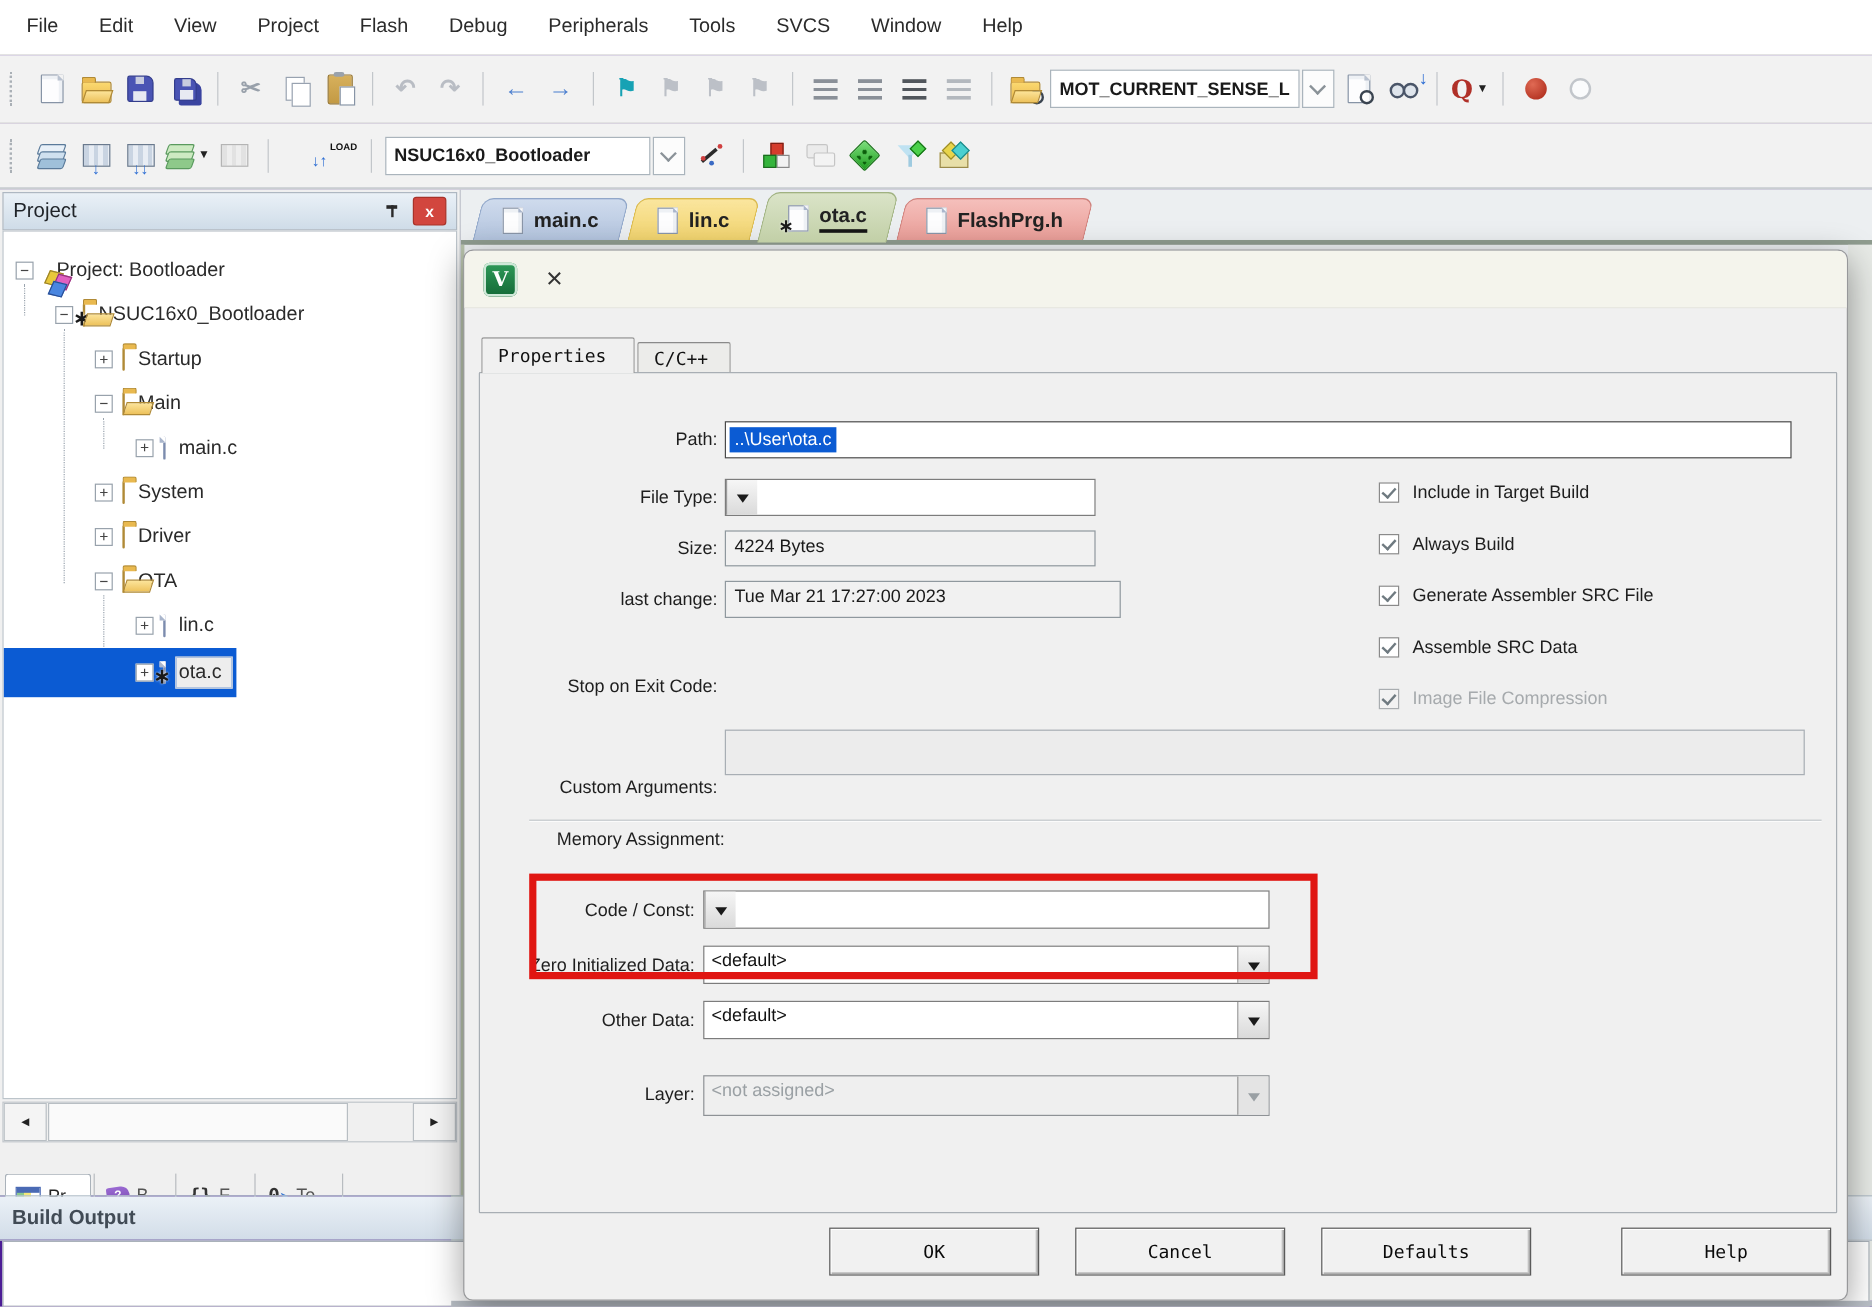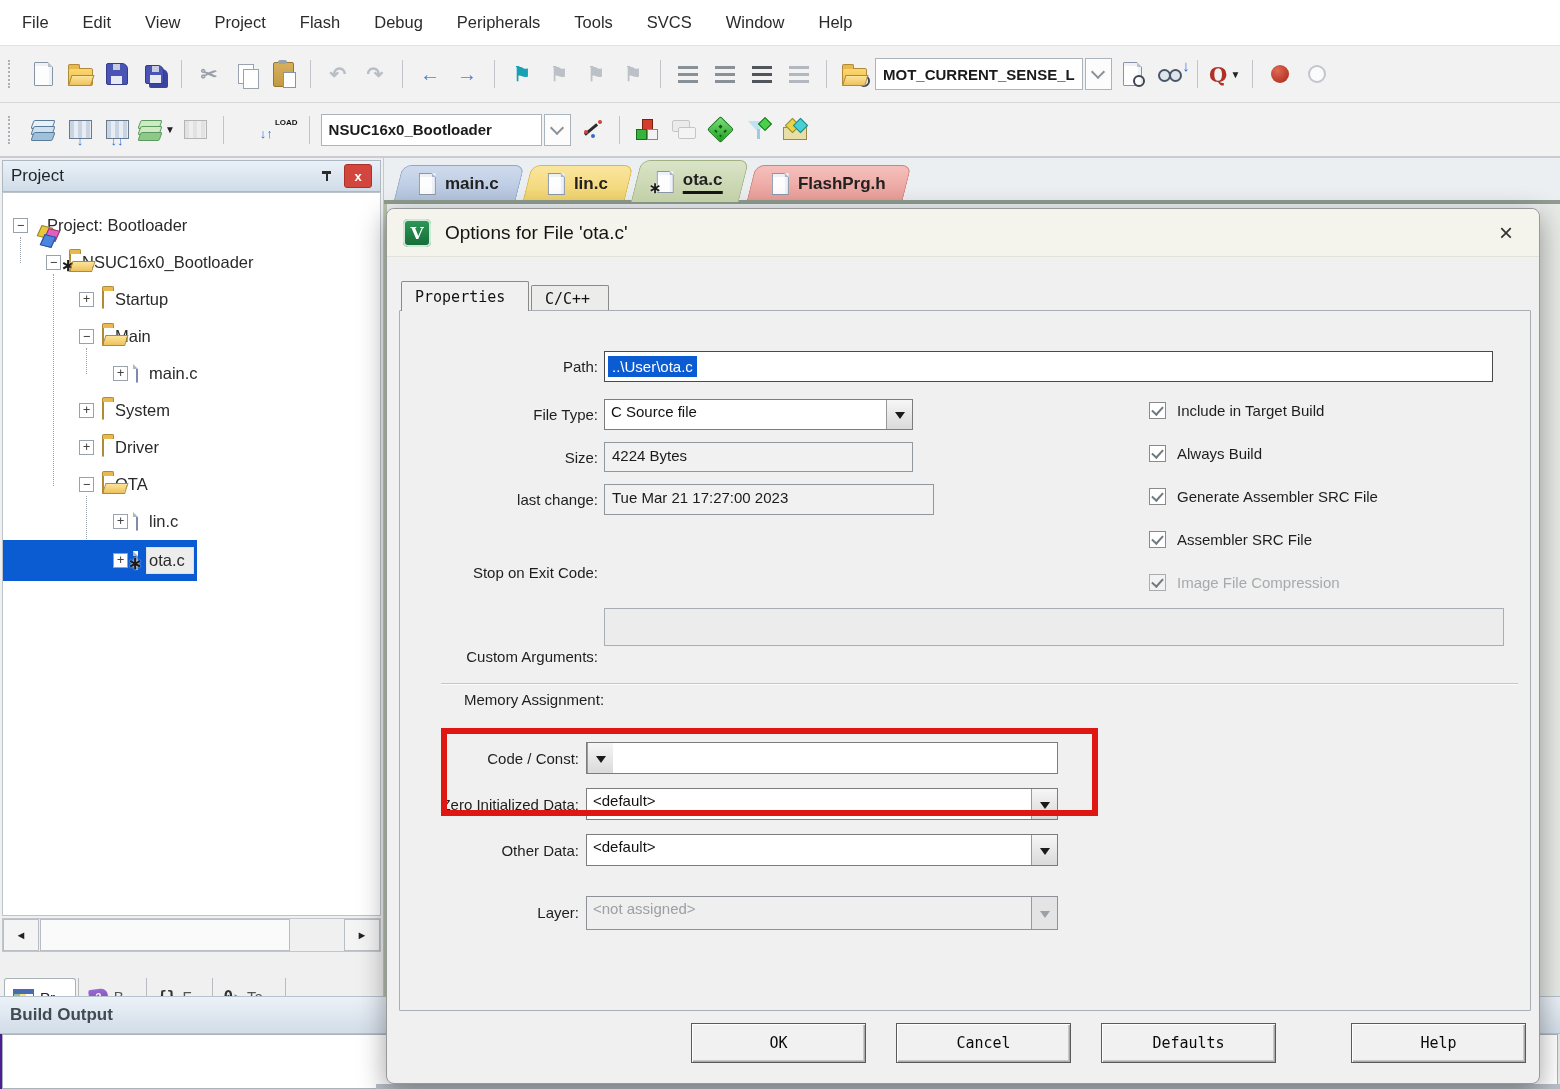--- a/index.html
+++ b/index.html
@@ -474,37 +474,35 @@
 
   <div class="bo-bar">
     <span class="txt">Build Output</span>
   </div>
   <div class="bo-out"></div>
   <div class="under-dlg"></div>
 
   <div class="dlg">
     <div class="dlg-title">
       <span class="uvicon">V</span>
-      <span class="txt">Options for File 'ota.c'</span>
       <span class="dlg-x">×</span>
     </div>
     <div id="dtabs">
         <div class="dtab active" style="left: 14px; width: 128px; top: 72px; height: 30px;">Properties</div>
         <div class="dtab" style="left: 144px; width: 78px; top: 76px; height: 26px;">C/C++</div>
       </div>
     <div class="gbox"></div>
 
     <div class="flabel" style="left:100px;top:149px;width:111px;">Path:</div>
     <div class="ti" style="left:217px;top:142px;width:889px;height:31px;">
       <span class="sel">..\User\ota.c</span>
     </div>
 
     <div class="flabel" style="left:100px;top:197px;width:111px;">File Type:</div>
     <div class="combo" style="left:217px;top:190px;width:309px;height:31px;">
-      <span class="val">C Source file</span>
         <span class="cbtn"></span>
     </div>
 
     <div class="flabel" style="left:100px;top:240px;width:111px;">Size:</div>
     <div class="ro" style="left:217px;top:233px;width:309px;height:30px;">4224 Bytes</div>
 
     <div class="flabel" style="left:80px;top:282px;width:131px;">last change:</div>
     <div class="ro" style="left:217px;top:275px;width:330px;height:31px;">Tue Mar 21 17:27:00 2023</div>
 
     <div id="cbcol">
@@ -515,21 +513,21 @@
         <div class="cbrow" style="left: 762px; top: 236px;">
           <span class="cbbox"></span>
           <span>Always Build</span>
         </div>
         <div class="cbrow" style="left: 762px; top: 279px;">
           <span class="cbbox"></span>
           <span>Generate Assembler SRC File</span>
         </div>
         <div class="cbrow" style="left: 762px; top: 322px;">
           <span class="cbbox"></span>
-          <span>Assembler SRC File</span>
+          <span>Assemble SRC Data</span>
         </div>
         <div class="cbrow dis" style="left: 762px; top: 365px;">
           <span class="cbbox"></span>
           <span>Image File Compression</span>
         </div>
       </div>
 
     <div class="flabel" style="left:60px;top:355px;width:151px;">Stop on Exit Code:</div>
 
     <div class="flabel" style="left:60px;top:411px;width:151px;margin-top:28px;">Custom Arguments:</div>

